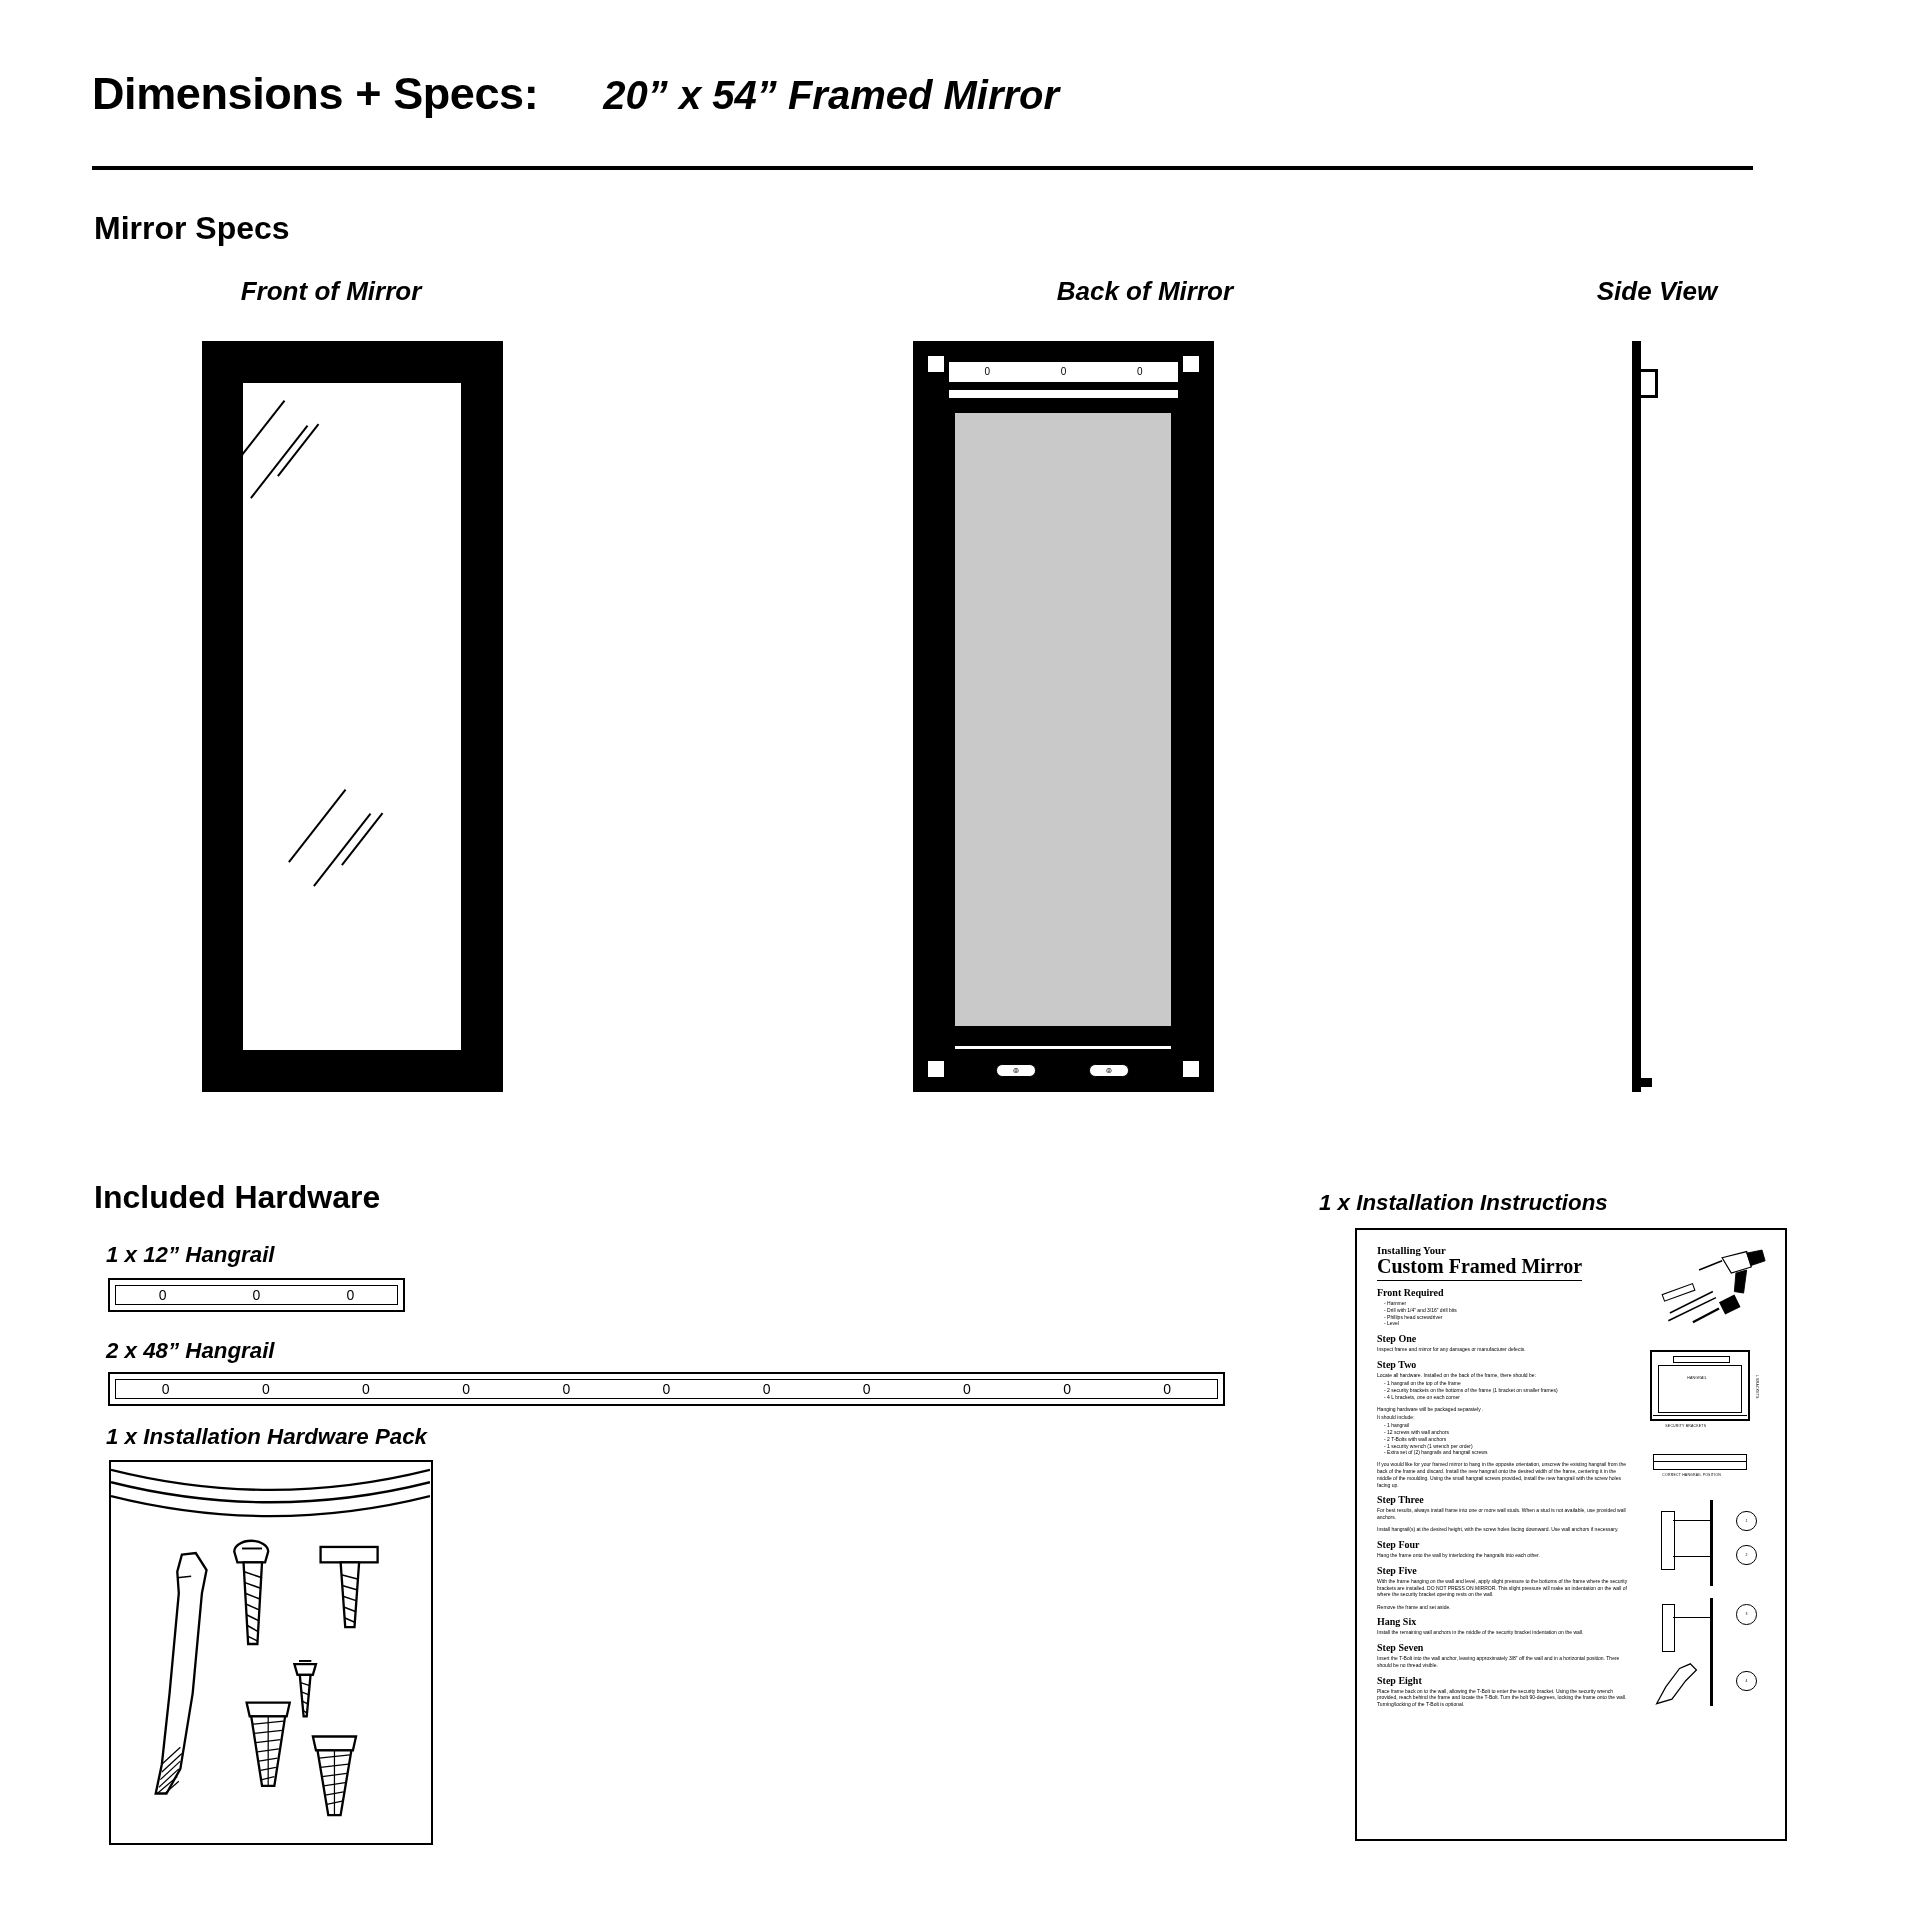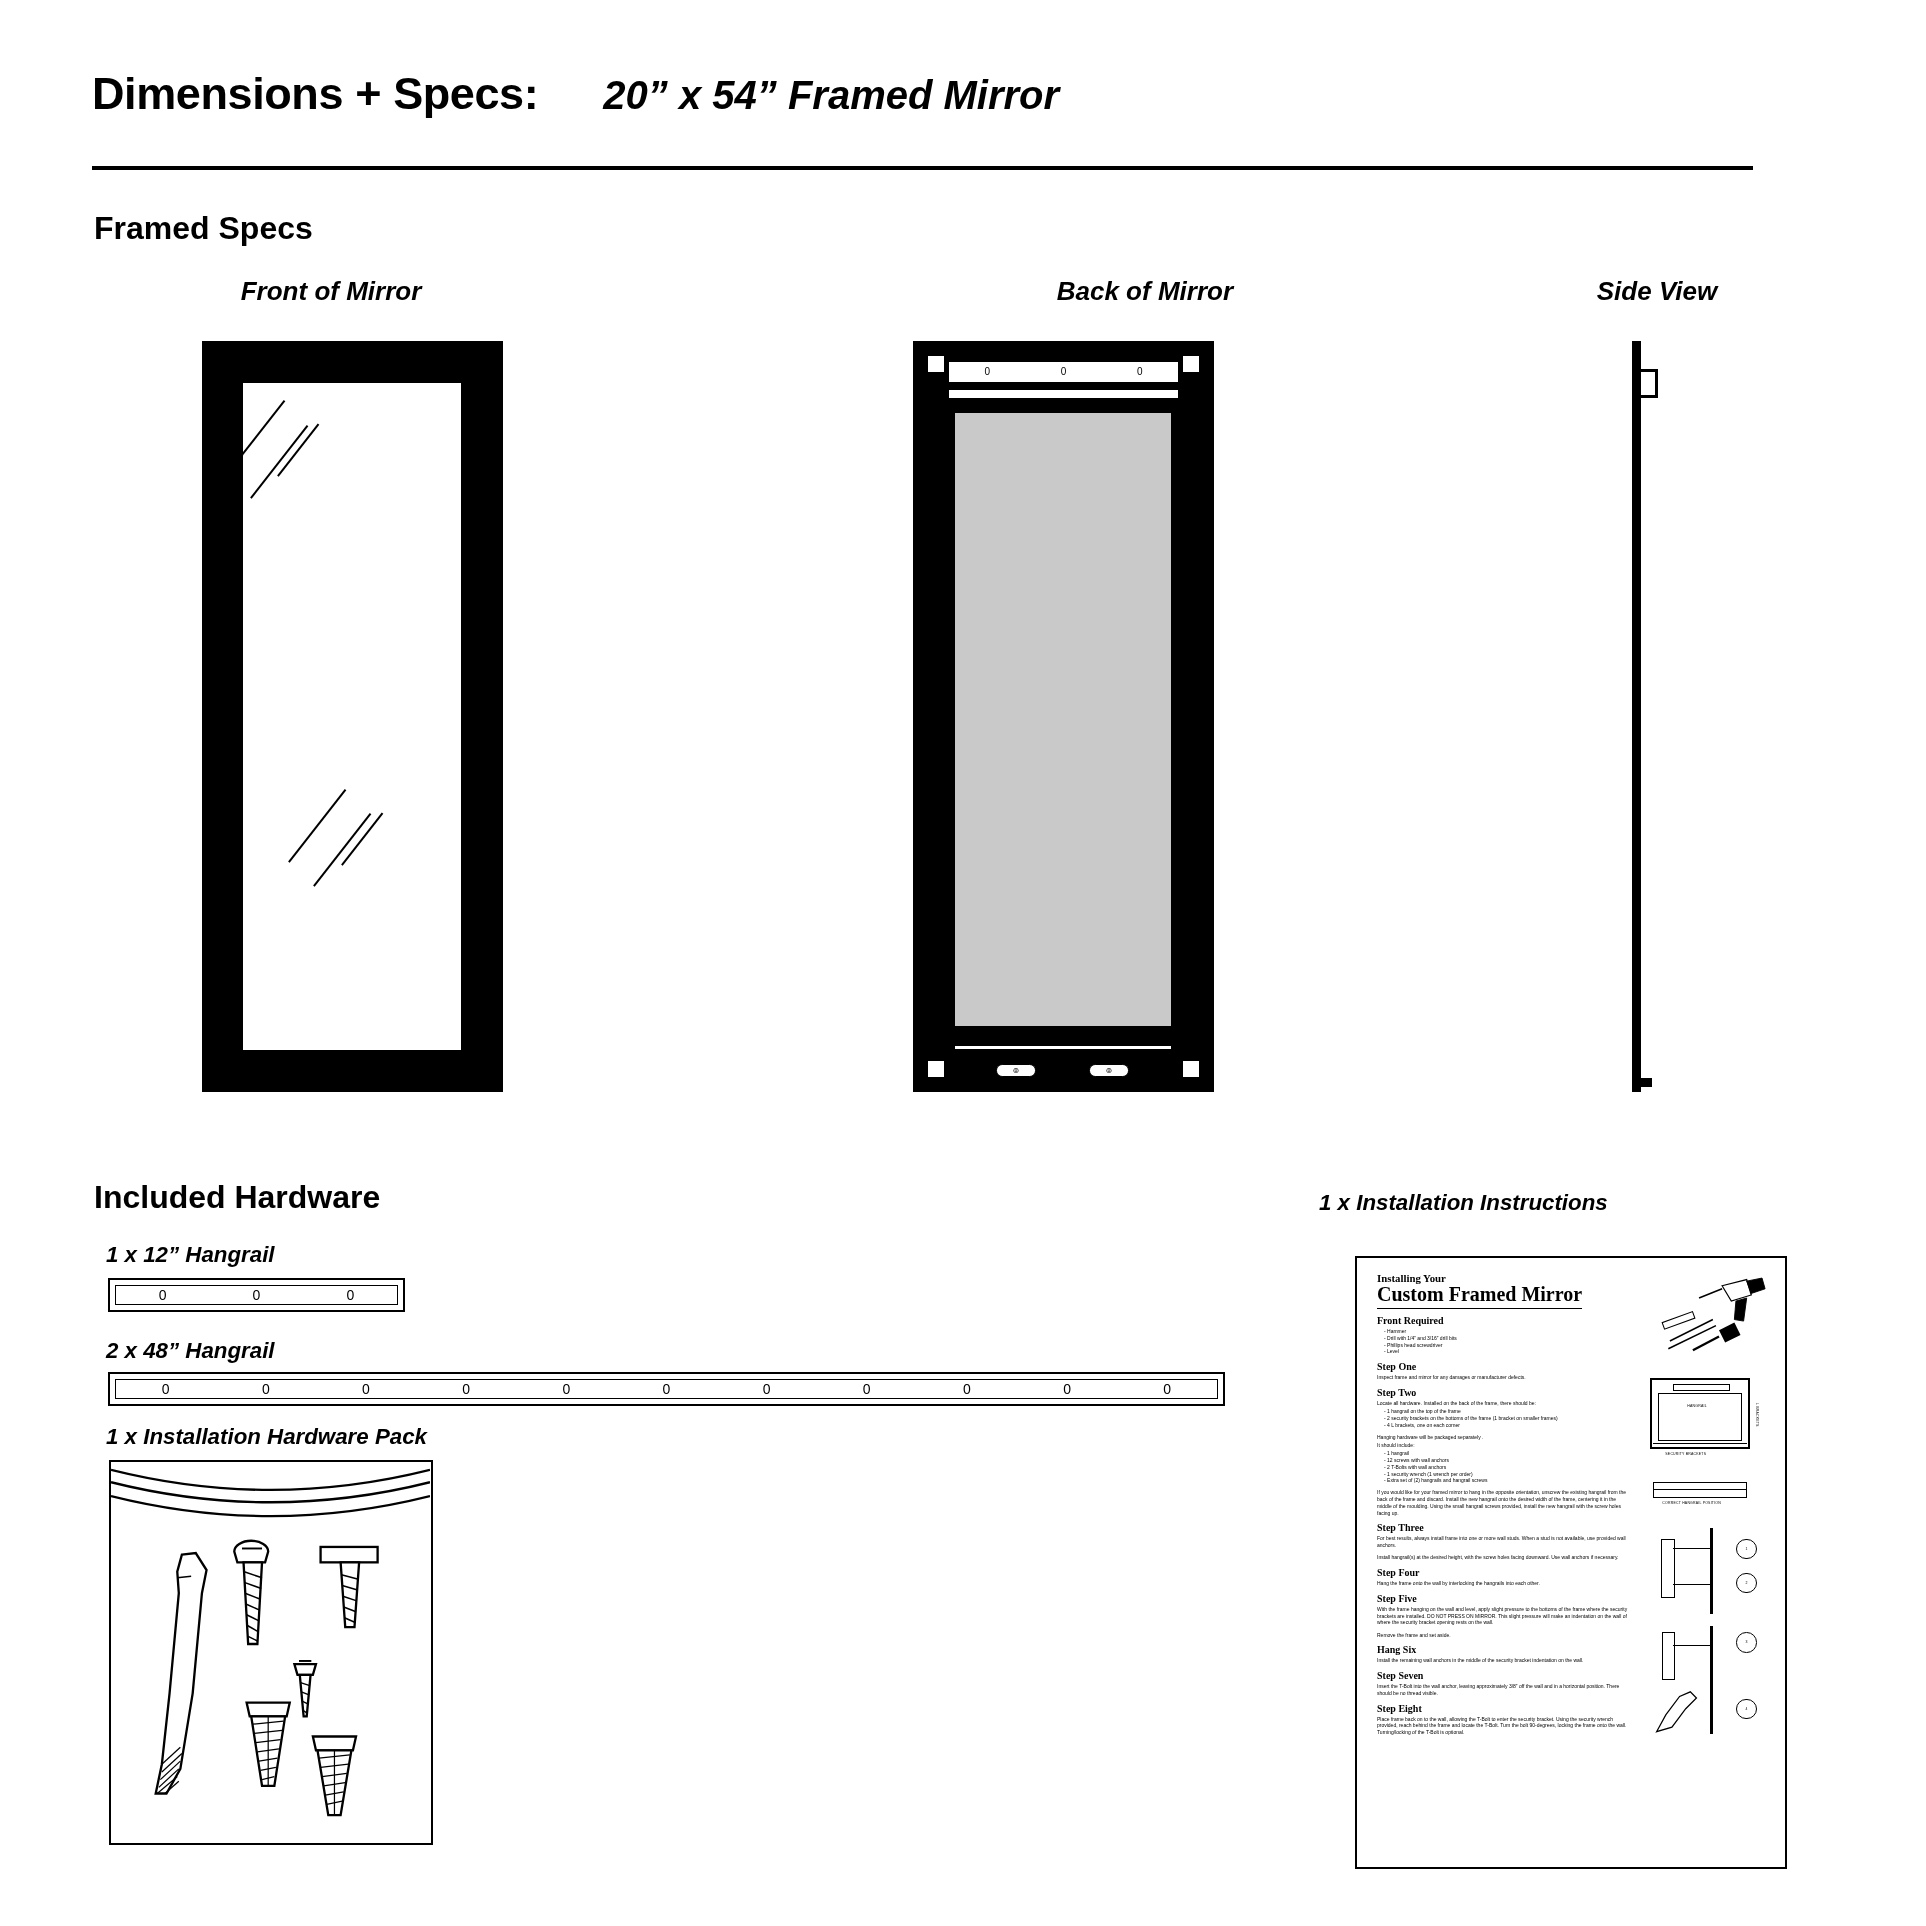--- a/index.html
+++ b/index.html
@@ -286,21 +286,20 @@
   .instr-sheet {
     position: absolute;
     left: 1355px;
     top: 1228px;
     width: 432px;
     height: 613px;
     border: 2.3px solid #000;
     background: #fff;
     box-sizing: border-box;
     overflow: hidden;
-    margin-top: 28px;
   }
   .instr-inner {
     position: absolute;
     left: 0; top: 0;
     width: 432px;
     height: 613px;
   }
   .instr-col {
     position: absolute;
     left: 20px;
@@ -398,21 +397,21 @@
 <body>
 
 <div class="page">
 
   <div class="header">
     <div class="header-title">Dimensions + Specs:</div>
     <div class="header-subtitle">20” x 54” Framed Mirror</div>
   </div>
   <div class="header-rule"></div>
 
-  <div class="section-title" id="mirror-specs-title">Framed Specs</div>
+  <div class="section-title" id="mirror-specs-title">Mirror Specs</div>
 
   <div class="view-label" id="label-front">Front of Mirror</div>
   <div class="view-label" id="label-back">Back of Mirror</div>
   <div class="view-label" id="label-side">Side View</div>
 
   <div class="front-mirror">
     <div class="front-glass">
       <div class="sheen" style="left:-15.4px; top:89px; width:92px; transform:rotate(-52deg);"></div>
       <div class="sheen" style="left:7.7px; top:114px; width:92px; transform:rotate(-52deg);"></div>
       <div class="sheen" style="left:35px; top:92px; width:66px; transform:rotate(-52deg);"></div>

